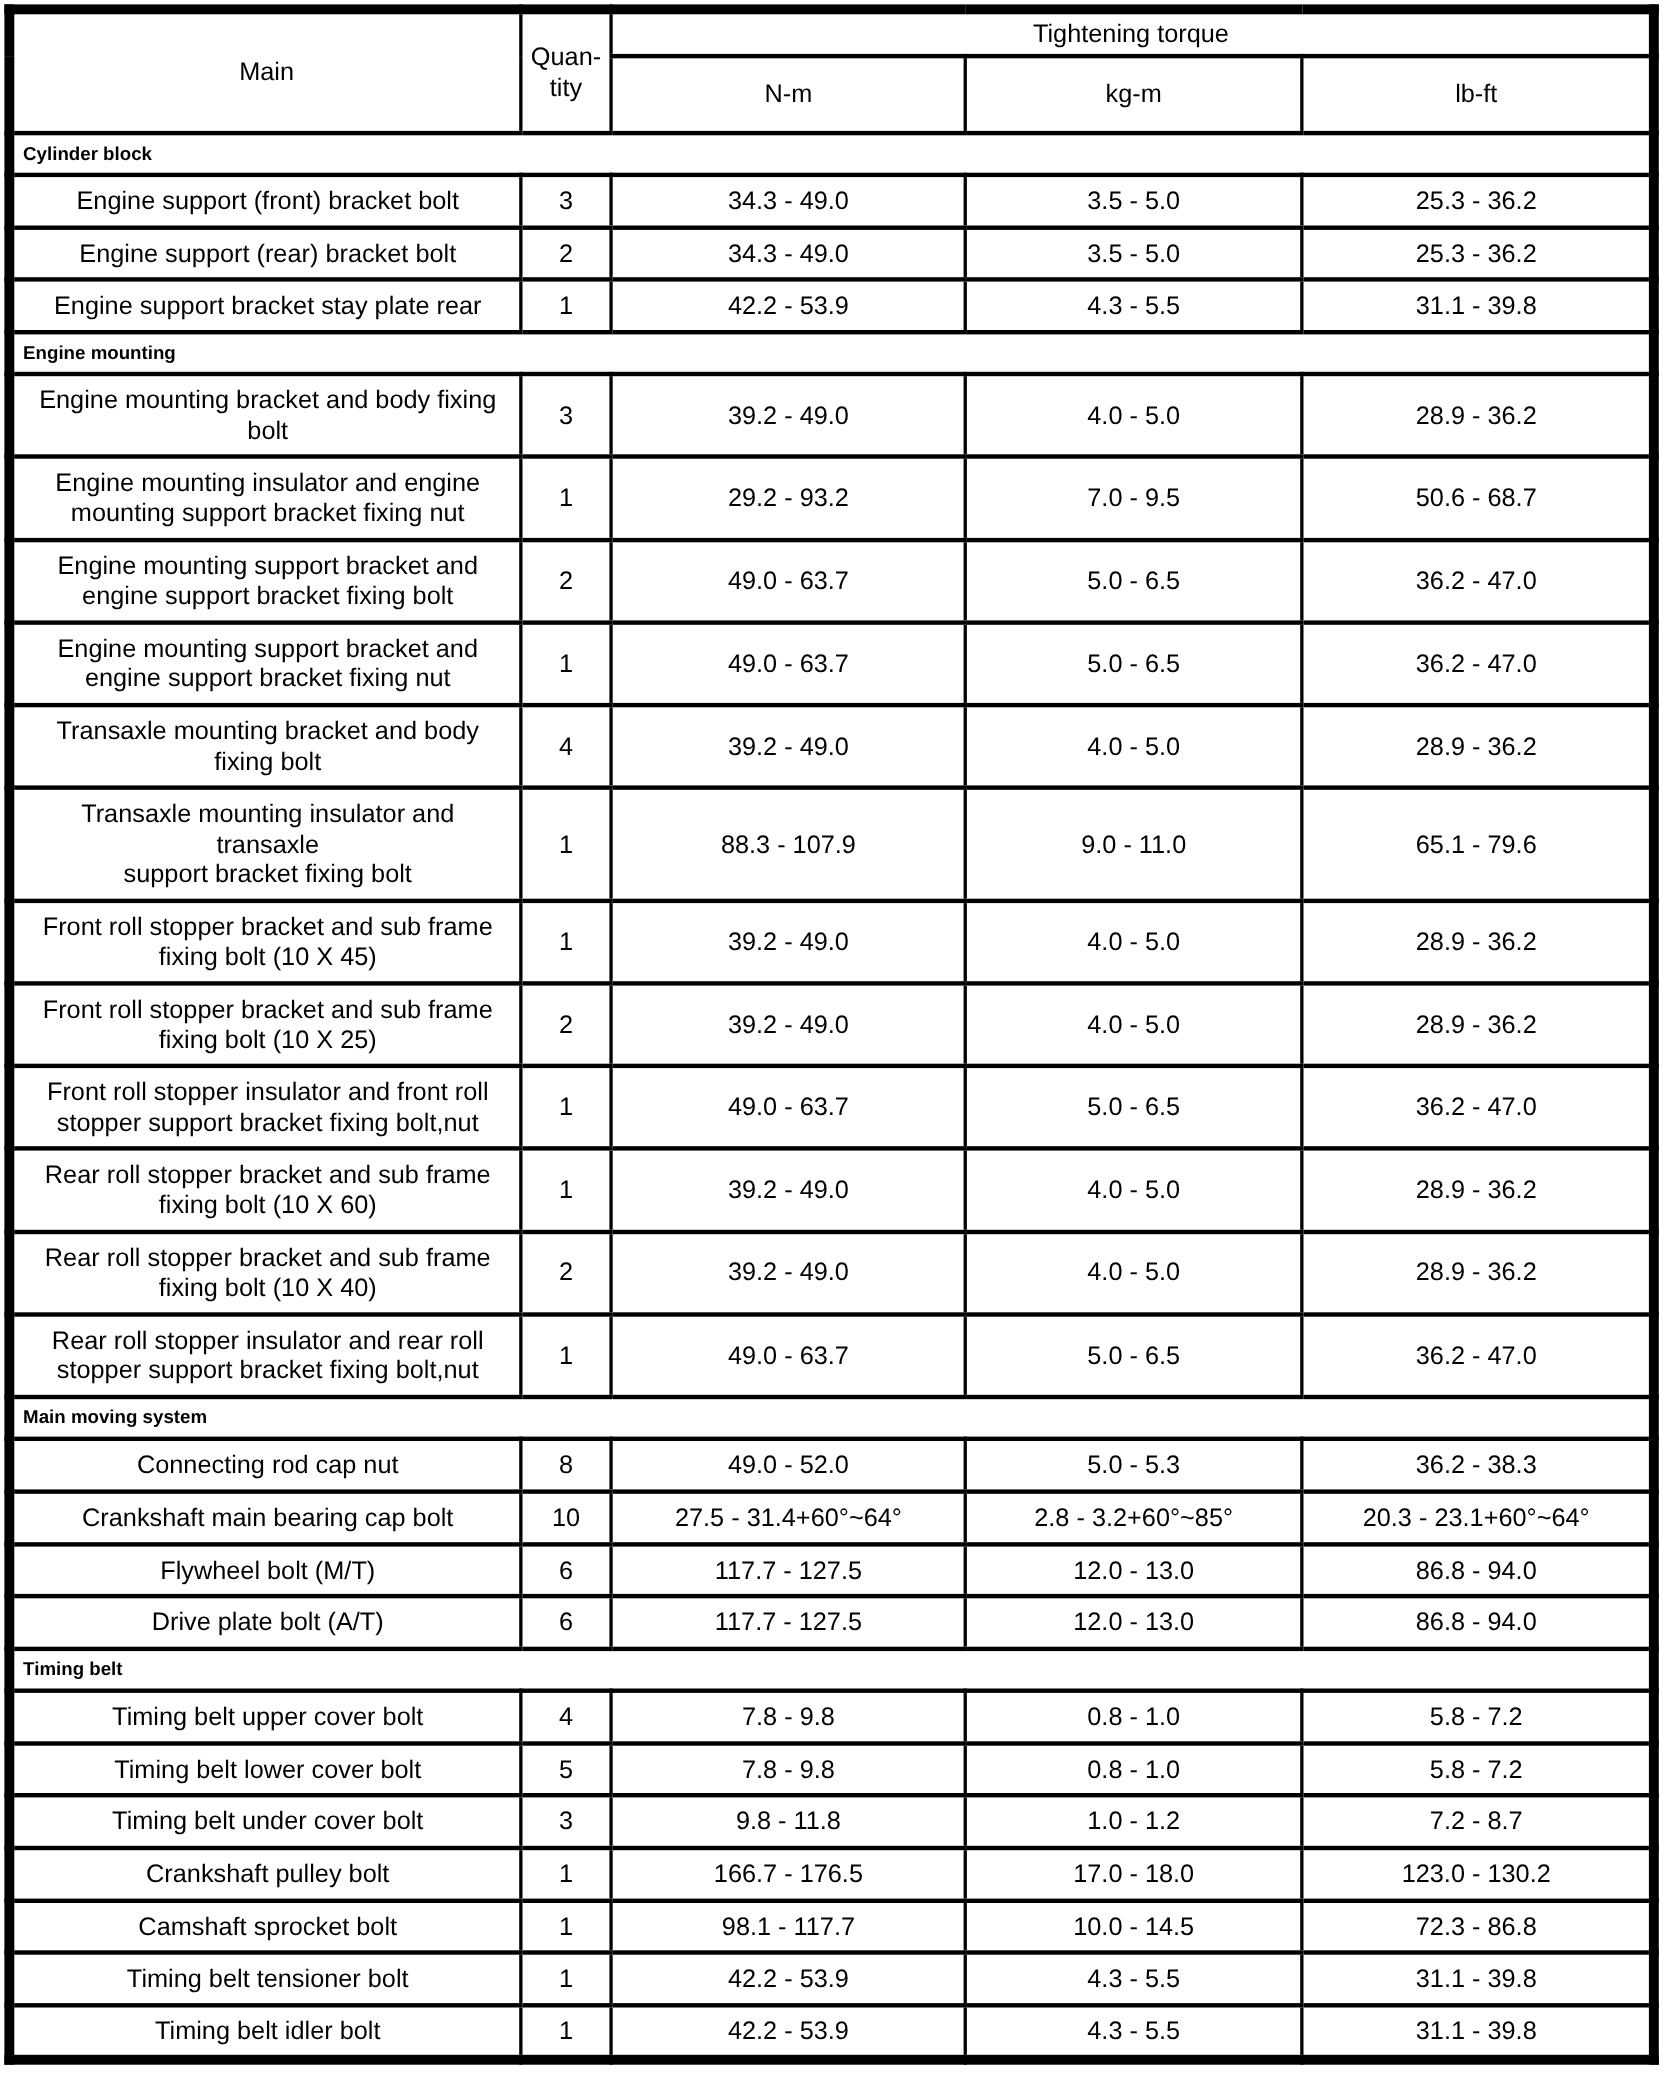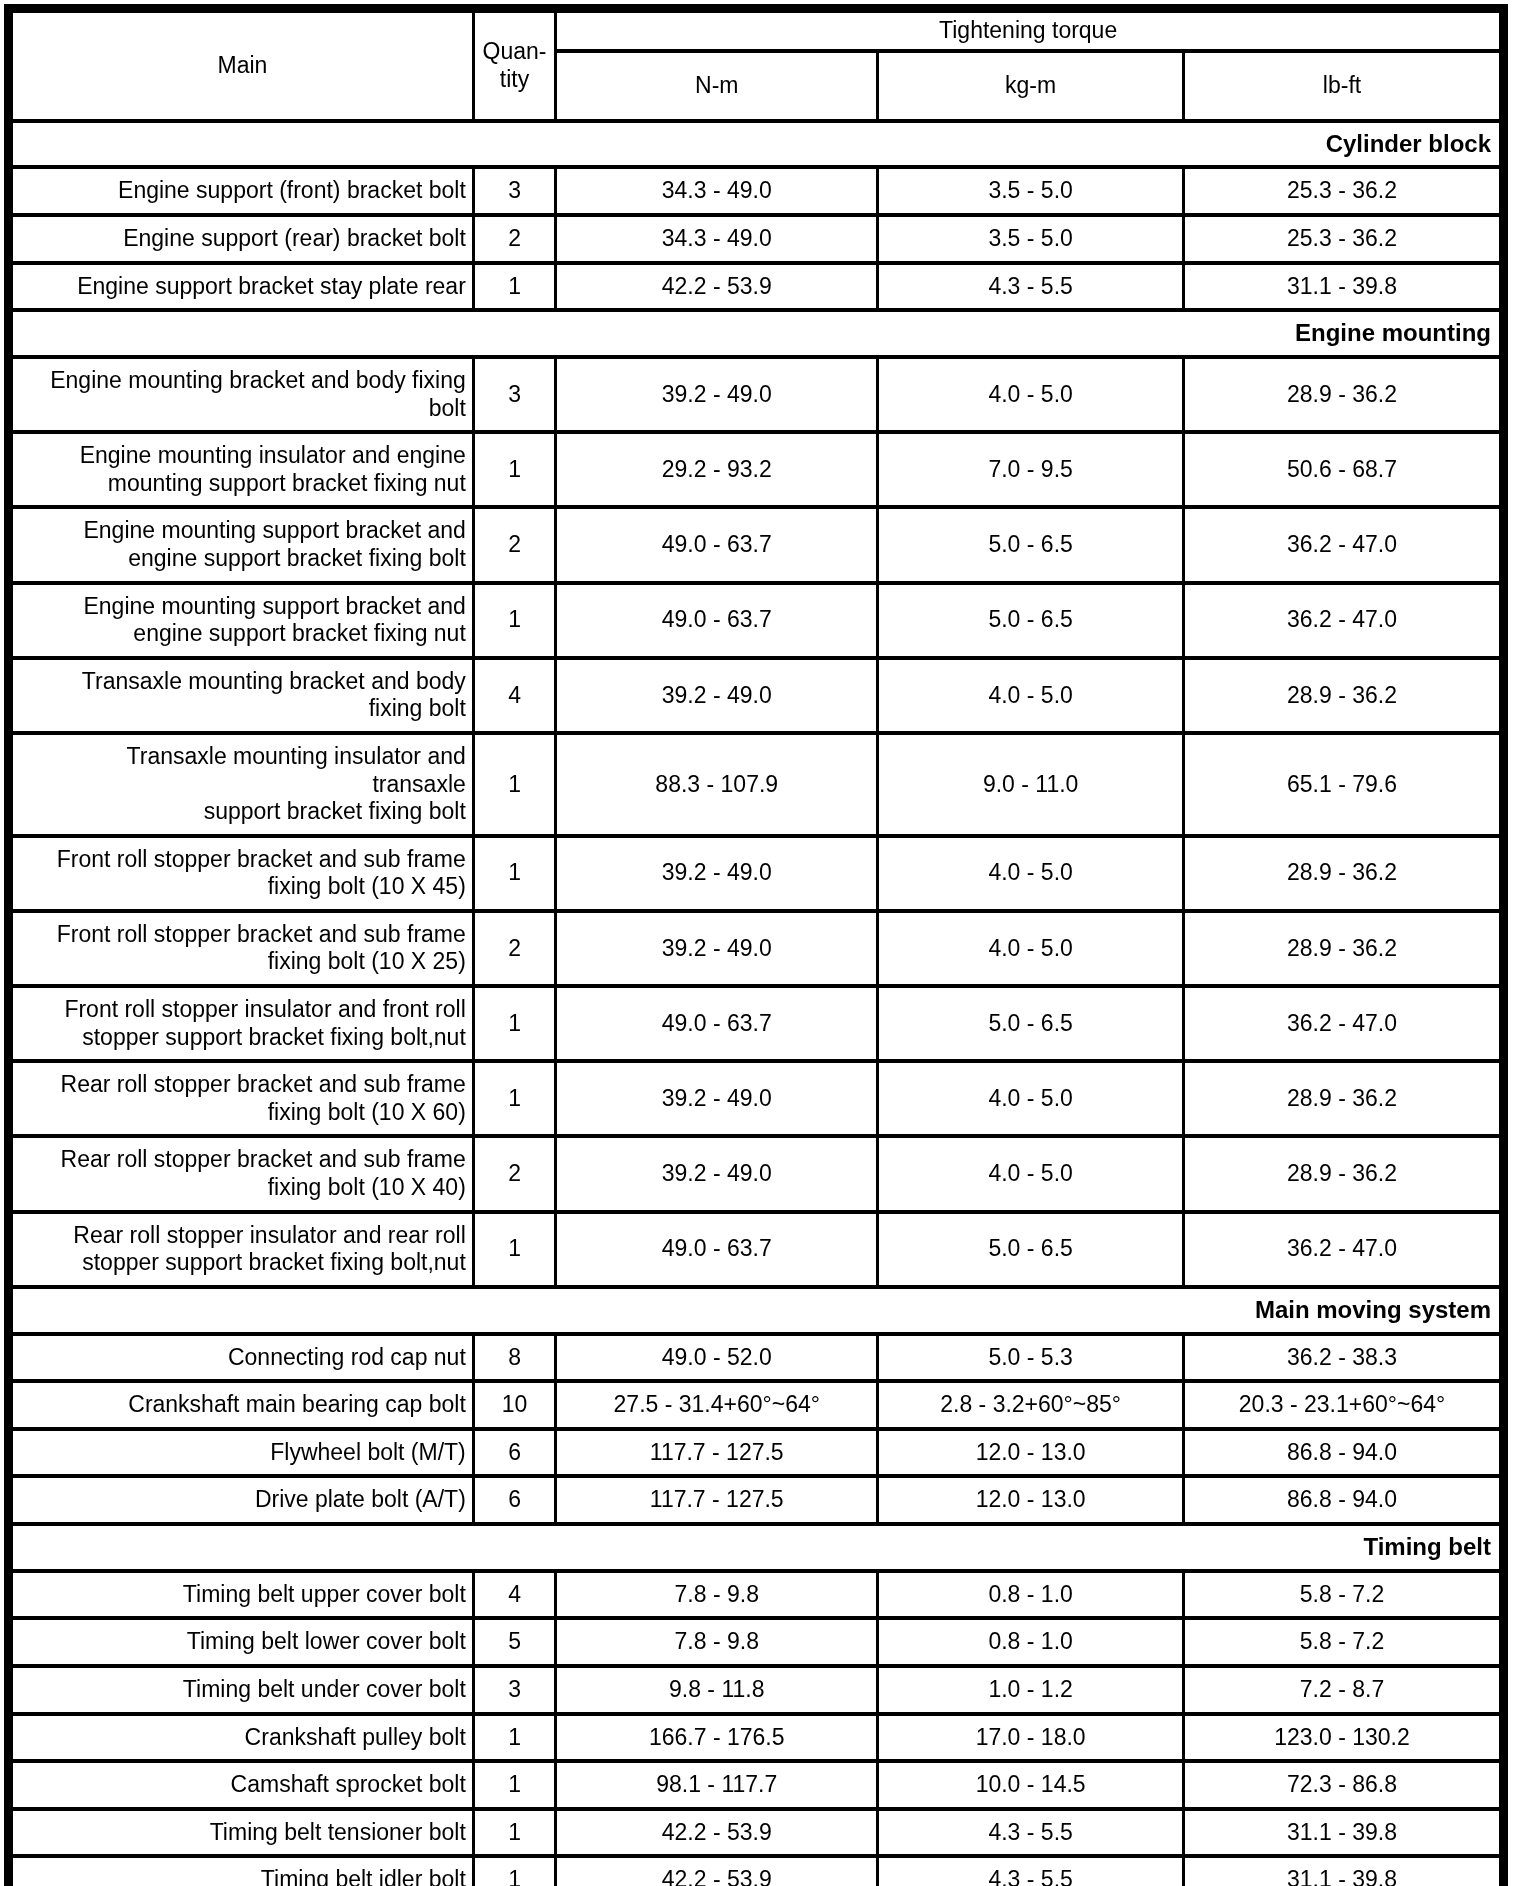--- a/index.html
+++ b/index.html
@@ -36,31 +36,31 @@
     white-space: pre-line;
     overflow: hidden;
   }
   thead th {
     font-weight: normal;
     text-align: center;
   }
   tr.head-top th { height: 26px; padding: 4px 6px; }
   tr.head-units th { height: 50px; }
   td.item {
-    text-align: right;
+    text-align: center;
     padding-left: 8px;
   }
   td.num {
     text-align: center;
   }
   tr.section-row td {
     font-weight: bold;
-    text-align: right;
+    text-align: left;
     padding: 7px 8px;
-    font-size: 24px;
+    font-size: 17px;
   }
 </style>
 </head>
 <body>
 
 <table class="torque-table">
   <colgroup>
     <col class="c-item">
     <col class="c-qty">
     <col class="c-nm">

